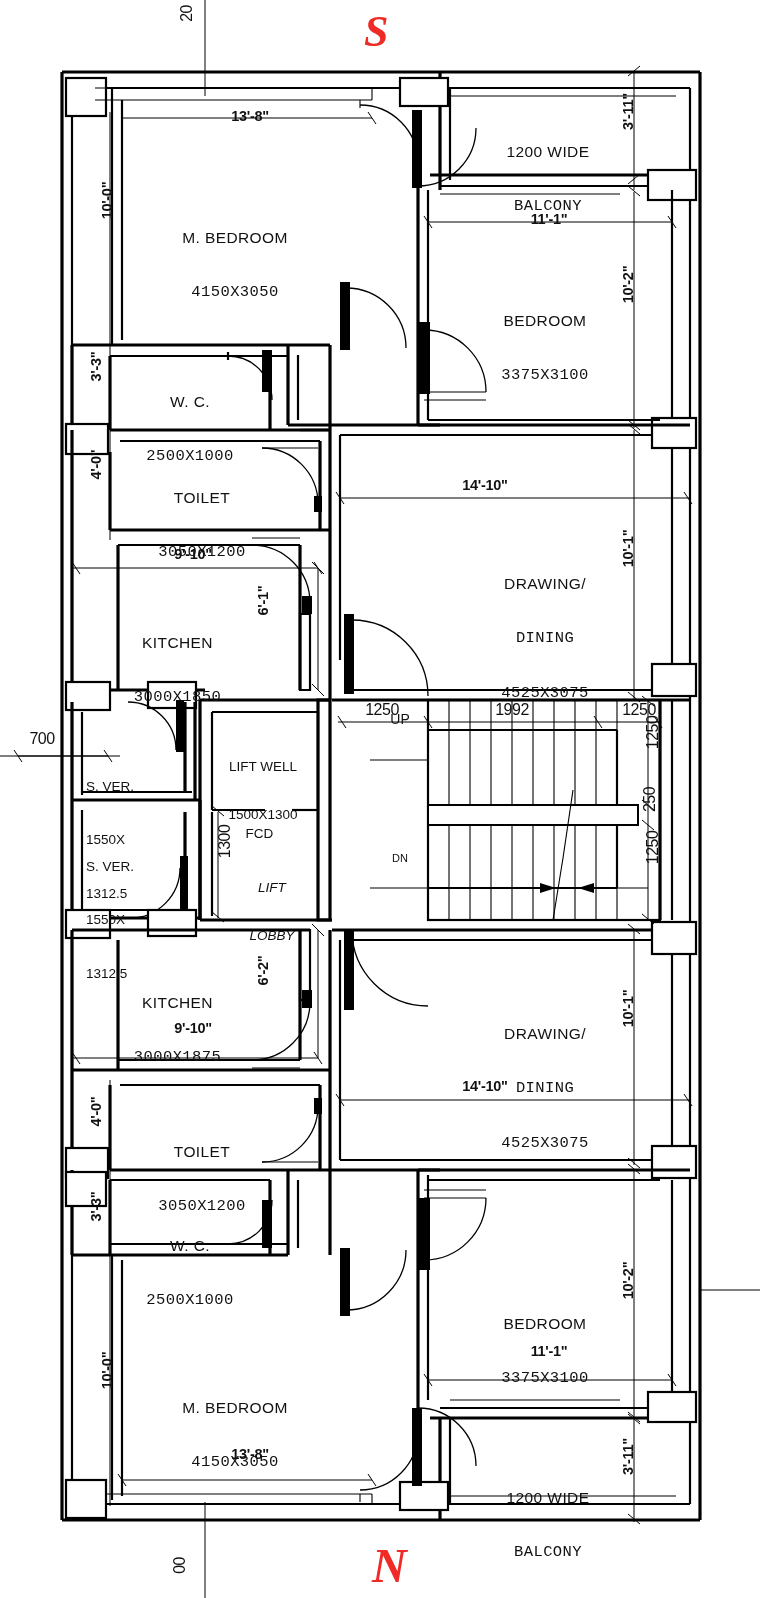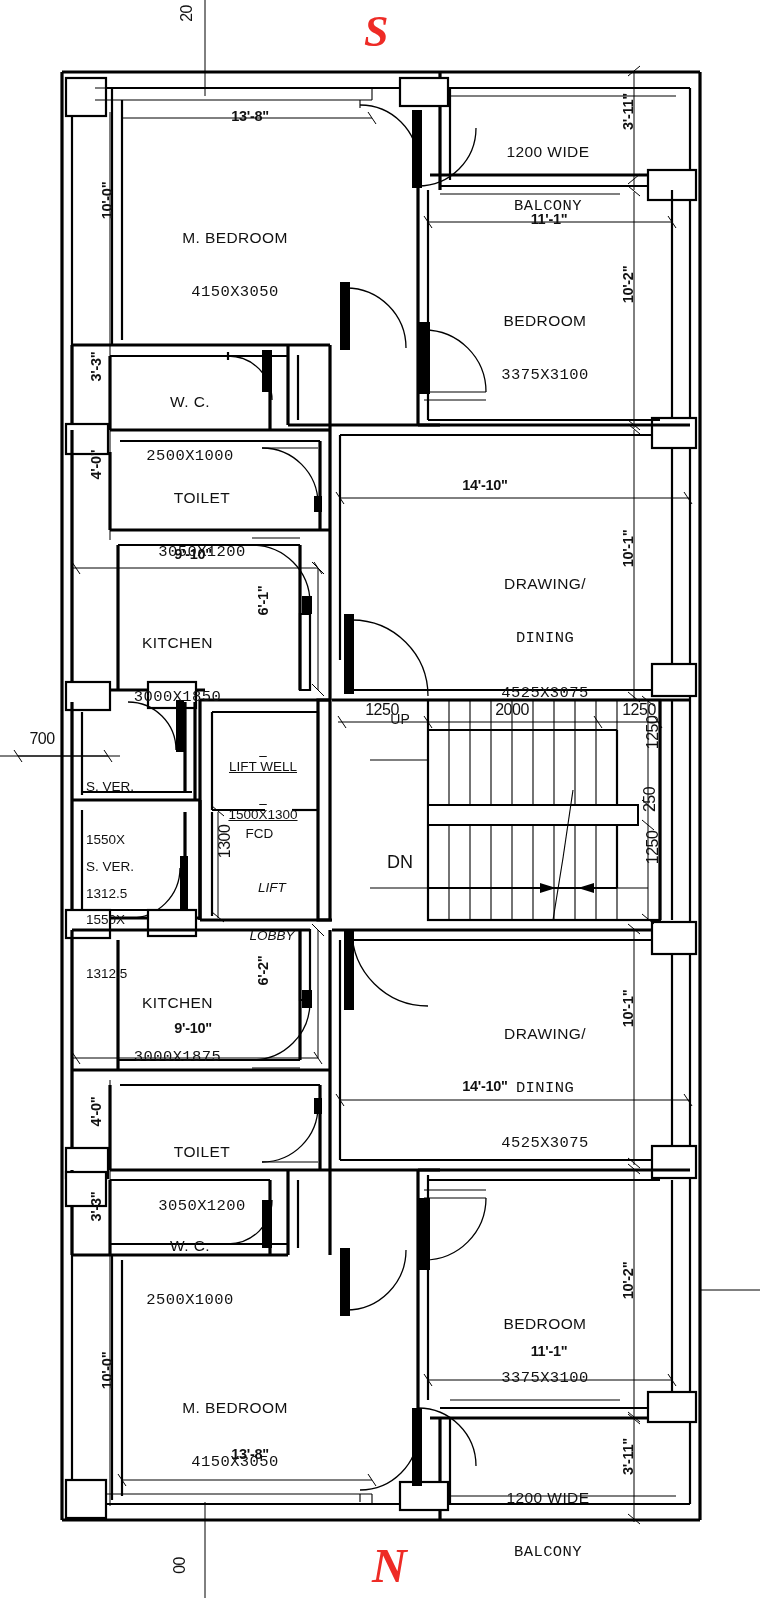--- a/index.html
+++ b/index.html
@@ -452,21 +452,21 @@
   <div>1550X</div>
   <div>1312.5</div>
 </div>
 
 <div class="lbl sm" style="left:86px;top:822px;width:100px;text-align:left;line-height:1.32;">
   <div>S. VER.</div>
   <div>1550X</div>
   <div>1312.5</div>
 </div>
 
-<div class="lbl sm" style="left:212px;top:727px;width:102px;text-decoration:underline;">
+<div class="lbl sm" style="left:212px;top:727px;width:102px;">
   <div>LIFT WELL</div>
   <div>1500X1300</div>
 </div>
 
 <div class="lbl sm" style="left:238px;top:810px;width:60px;text-align:left;">
   <span>FCD</span>
 </div>
 
 <div class="lbl sm" style="left:232px;top:848px;width:80px;font-style:italic;">
   <div>LIFT</div>
@@ -518,30 +518,30 @@
 
 <div class="lbl dimn" style="left:12px;top:730px;width:60px;">700</div>
 
 <div class="lbl dim rot90" style="left:589px;top:103px;width:80px;">3'-11"</div>
 <div class="lbl dim" style="left:494px;top:211px;width:110px;">11'-1"</div>
 <div class="lbl dim rot90" style="left:589px;top:276px;width:80px;">10'-2"</div>
 <div class="lbl dim" style="left:425px;top:477px;width:120px;">14'-10"</div>
 <div class="lbl dim rot90" style="left:589px;top:540px;width:80px;">10'-1"</div>
 
 <div class="lbl dimn" style="left:347px;top:701px;width:70px;">1250</div>
-<div class="lbl dimn" style="left:477px;top:701px;width:70px;">2000</div>
+<div class="lbl dimn" style="left:477px;top:701px;width:70px;">1992</div>
 <div class="lbl dimn" style="left:604px;top:701px;width:70px;">1250</div>
 
 <div class="lbl dimn rot90" style="left:618px;top:723px;width:70px;">1250</div>
 <div class="lbl dimn rot90" style="left:620px;top:790px;width:60px;">250</div>
 <div class="lbl dimn rot90" style="left:618px;top:838px;width:70px;">1250</div>
 <div class="lbl dimn rot90" style="left:190px;top:832px;width:70px;">1300</div>
 
 <div class="lbl sm" style="left:380px;top:711px;width:40px;font-size:14px;">UP</div>
-<div class="lbl sm" style="left:380px;top:852px;width:40px;font-size:18px;">DN</div>
+<div class="lbl sm" style="left:380px;top:852px;width:40px;font-size:11px;">DN</div>
 
 <div class="lbl dim rot90" style="left:229px;top:962px;width:70px;">6'-2"</div>
 <div class="lbl dim" style="left:138px;top:1020px;width:110px;">9'-10"</div>
 <div class="lbl dim rot90" style="left:62px;top:1103px;width:70px;">4'-0"</div>
 <div class="lbl dim rot90" style="left:62px;top:1198px;width:70px;">3'-3"</div>
 <div class="lbl dim rot90" style="left:68px;top:1362px;width:80px;">10'-0"</div>
 <div class="lbl dim" style="left:190px;top:1446px;width:120px;">13'-8"</div>
 
 <div class="lbl dim rot90" style="left:589px;top:1000px;width:80px;">10'-1"</div>
 <div class="lbl dim" style="left:425px;top:1078px;width:120px;">14'-10"</div>

